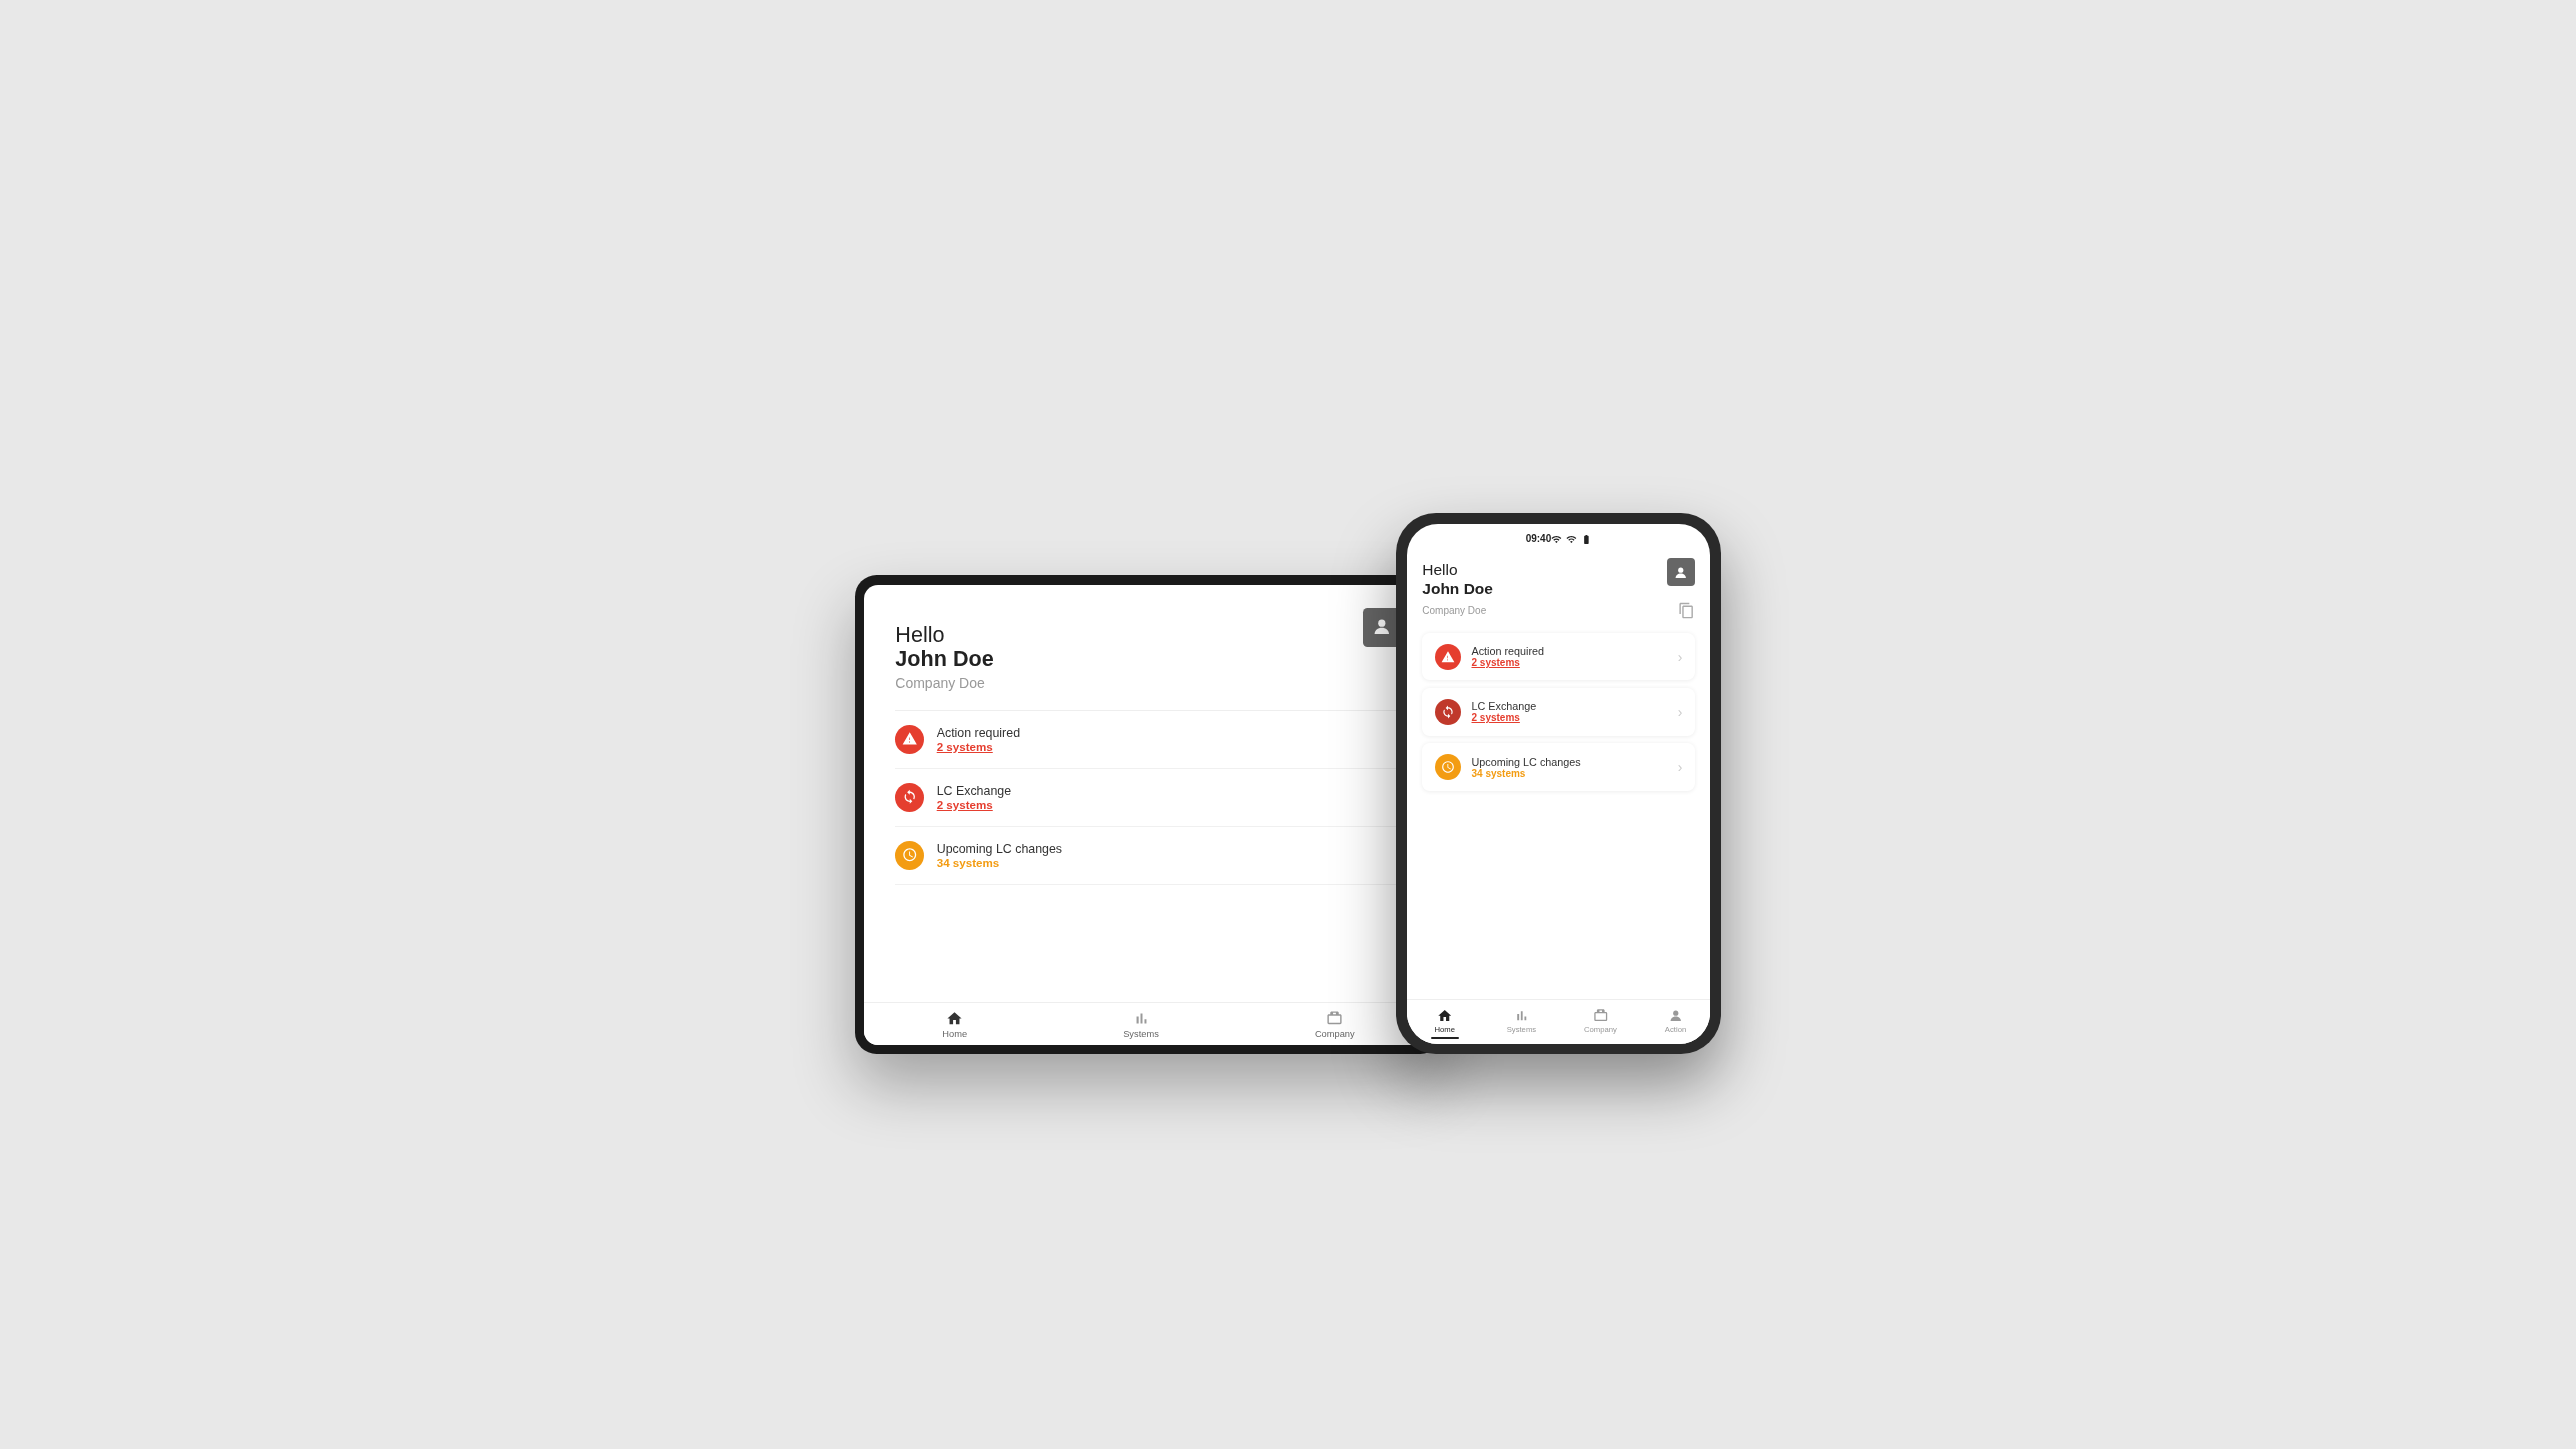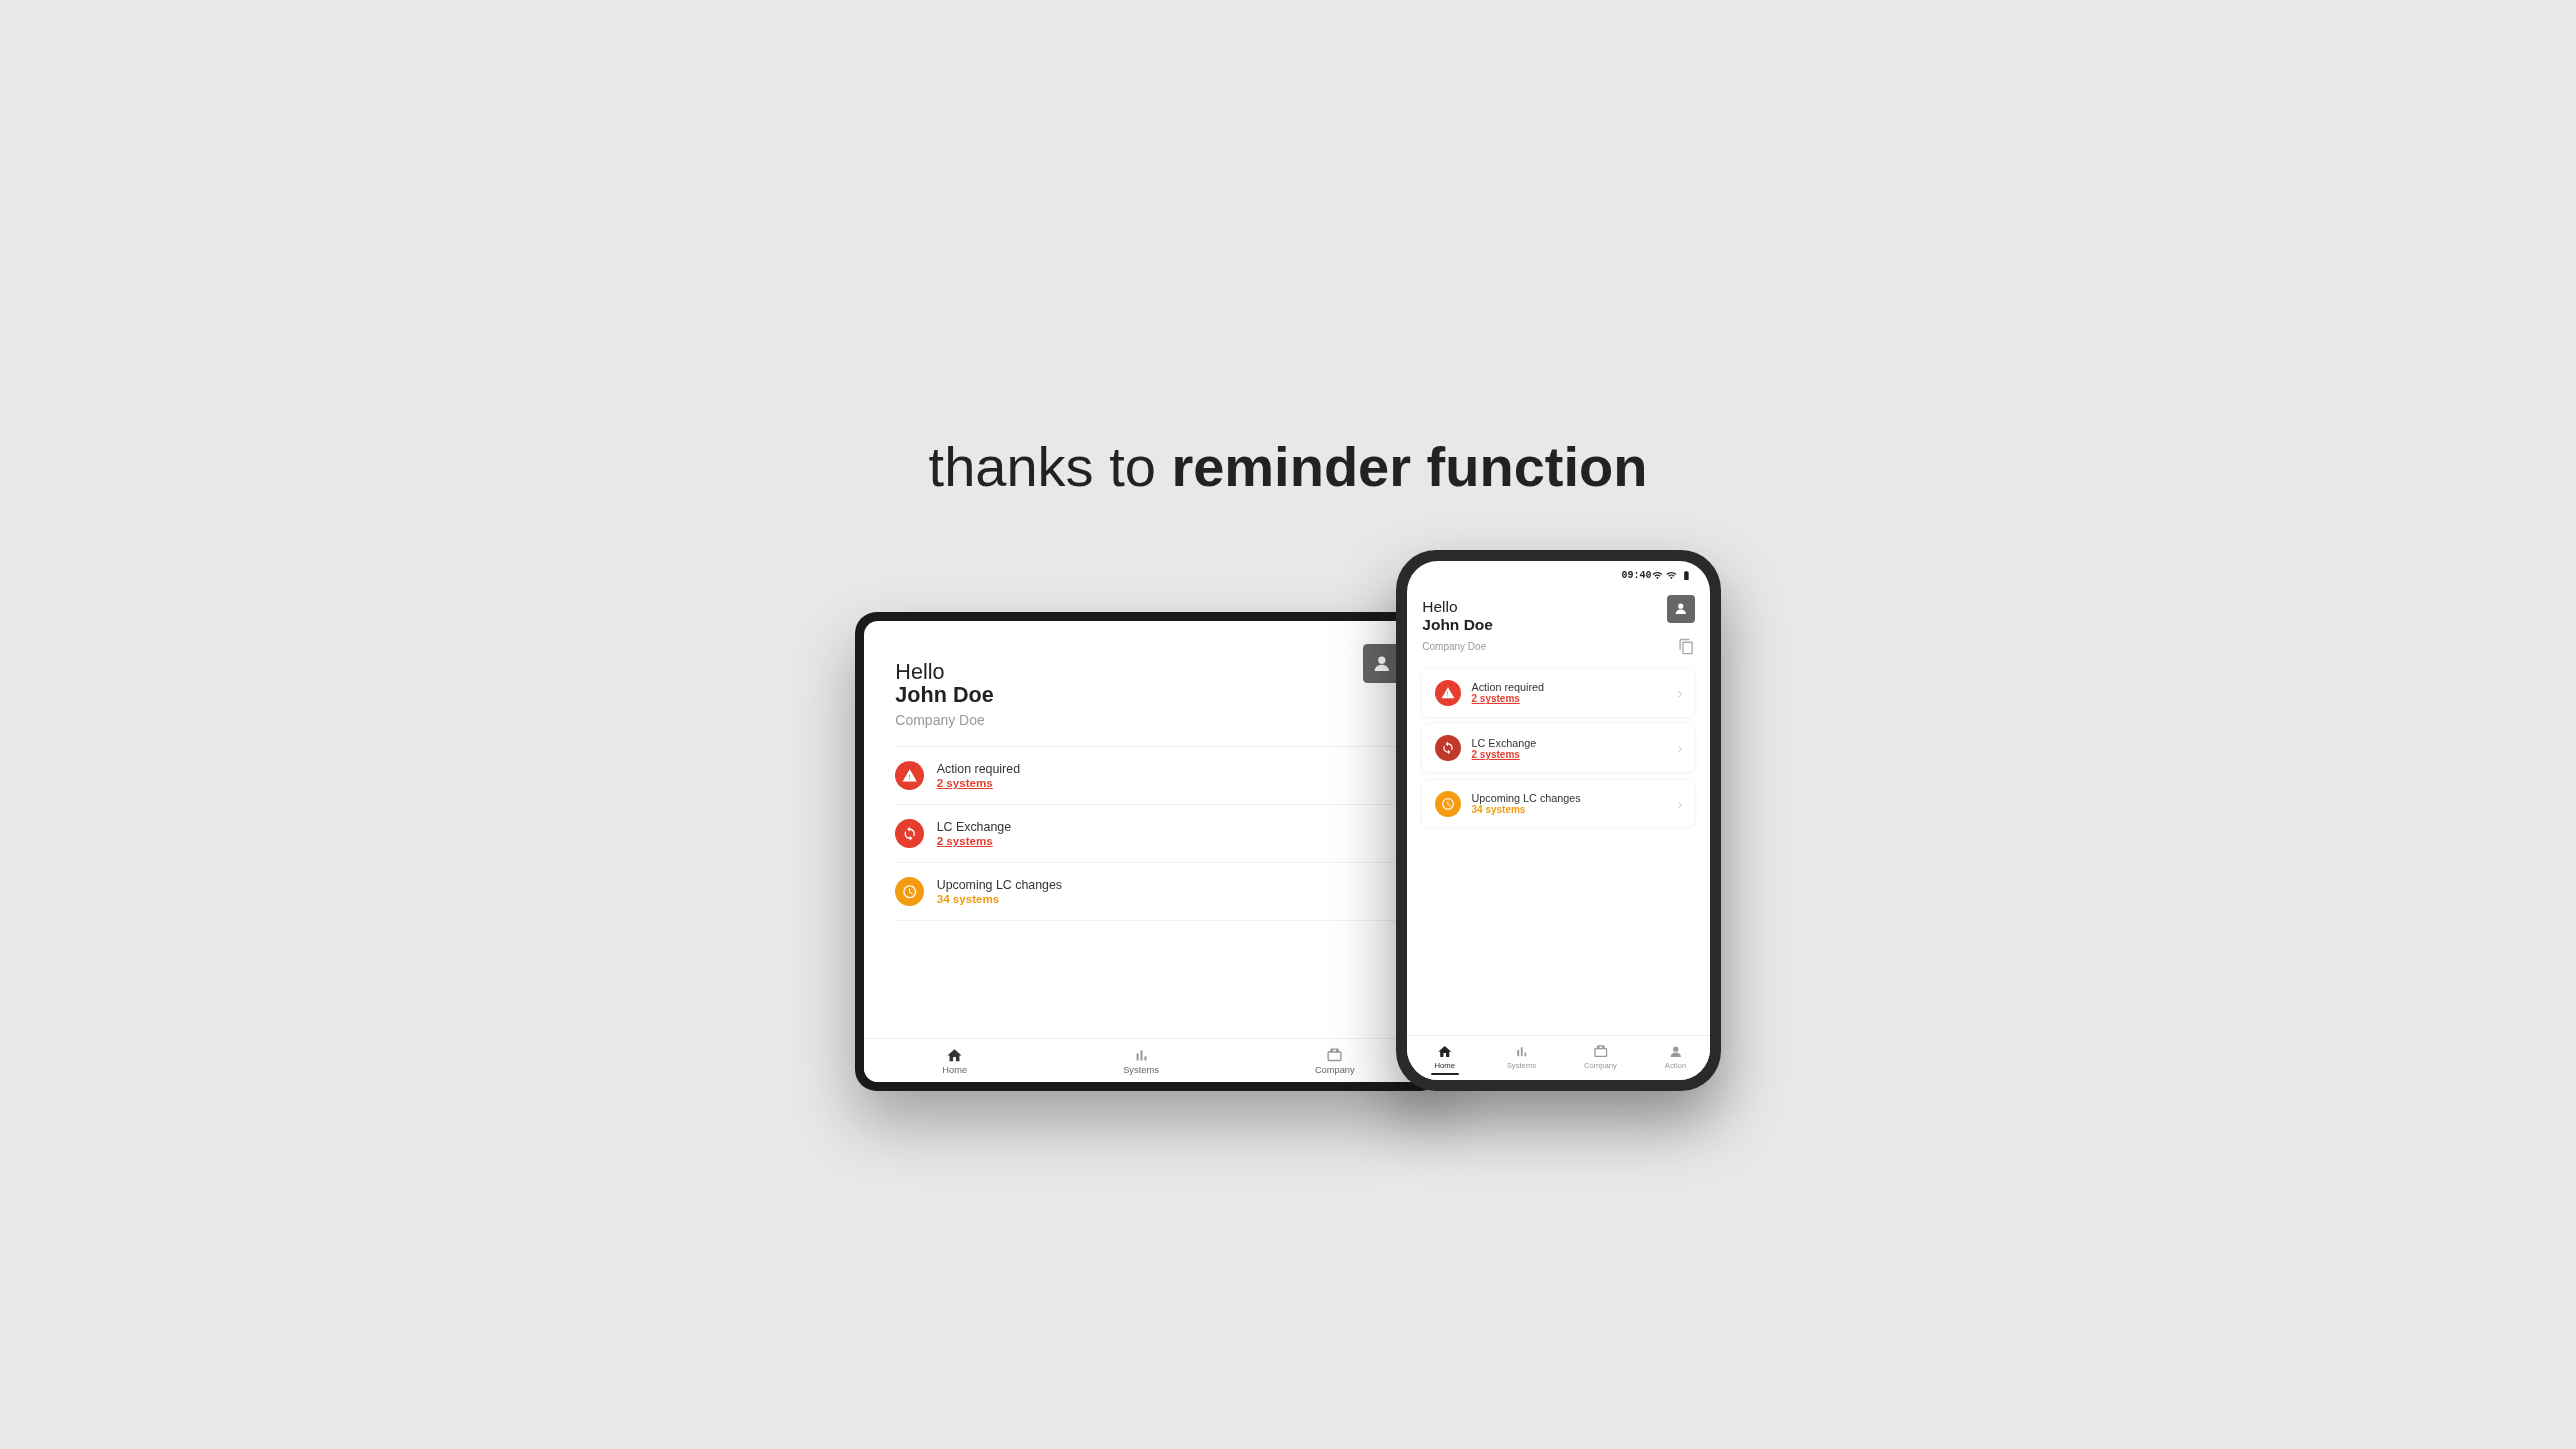--- a/index.html
+++ b/index.html
@@ -152,28 +152,27 @@
       width: 100%;
       height: 100%;
       background: #fff;
       border-radius: 31px;
       overflow: hidden;
       display: flex;
       flex-direction: column;
     }
     .phone-status-bar {
       display: flex;
-      justify-content: flex-end;
+      justify-content: center;
       align-items: center;
       padding: 9.3px 18.5px 3.1px 18.5px;
       font-size: 10px;
       font-weight: 600;
       color: #222;
       flex-shrink: 0;
-      font-family: Liberation Mono, monospace;
     }
     .phone-status-right {
       display: flex;
       align-items: center;
       gap: 3.9px;
     }
     .phone-body {
       flex: 1;
       padding: 10.8px 15.5px 0 15.5px;
       overflow: hidden;
@@ -274,23 +273,20 @@
       border-radius: 1.5px;
       margin-top: 1.5px;
     }
     .clearfix::after { content: ''; display: table; clear: both; }
   </style>
 </head>
 <body>
 
 <h1 class="page-title">
   <br>
-  <span>
-    <span>thanks to </span><strong>reminder function</strong>
-  </span>
 </h1>
 
 <div class="devices-wrapper">
 
   <div class="tablet">
     <div class="tablet-screen">
       <div class="tablet-body clearfix">
         <div class="tablet-avatar">
           <svg viewBox="0 0 24 24" fill="white">
               <circle cx="12" cy="8" r="4"></circle>

